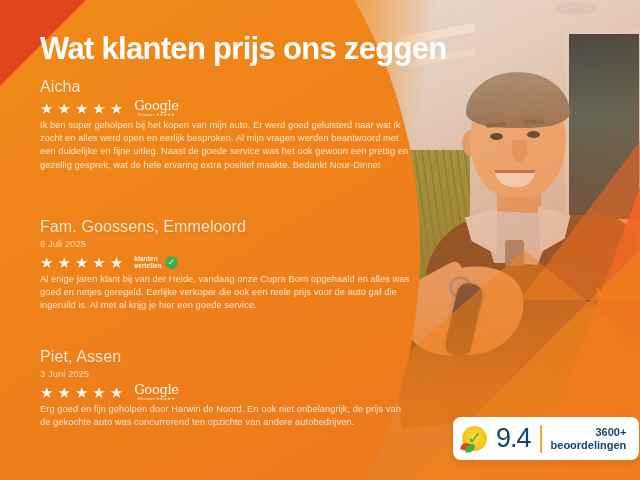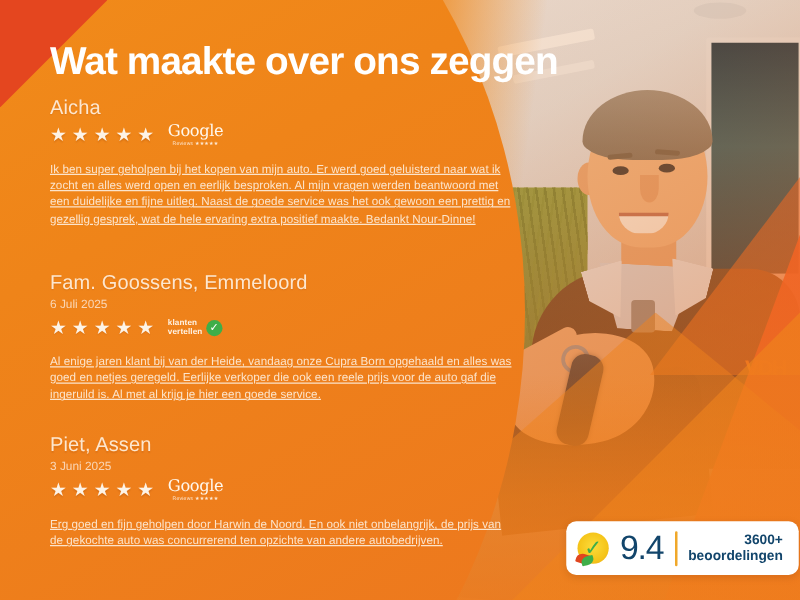--- a/index.html
+++ b/index.html
@@ -131,22 +131,22 @@
   .src{display:flex;align-items:center;}
   .google-logo{display:flex;flex-direction:column;align-items:center;line-height:1;}
   .google-word{font-size:13px;color:#fff7ec;letter-spacing:-.3px;font-family:"DejaVu Serif",serif;}
   .google-sub{font-size:4px;color:#fde9d6;letter-spacing:.2px;margin-top:1px;}
   .kv-logo{display:flex;align-items:center;gap:3px;}
   .kv-text{font-size:6.5px;line-height:7.5px;color:#fff3e4;font-weight:bold;letter-spacing:.1px;}
   .kv-mark{width:13px;height:13px;border-radius:50%;background:#3fae49;
     display:flex;align-items:center;justify-content:center;color:#fff;font-size:9px;font-weight:bold;}
 
   .r-title{color:#ffffff;font-size:10.5px;font-weight:bold;margin-top:8px;line-height:13px;}
-  .r-body{color:#fce4cb;font-size:9.3px;line-height:13.2px;margin-top:12px;
-    letter-spacing:.05px;text-decoration:underline;}
+  .r-body{color:#fce4cb;font-size:9.3px;line-height:13.2px;margin-top:2px;
+    letter-spacing:.05px;}
 
   
   .badge{position:absolute;left:453px;top:417px;height:43px;
     background:#ffffff;border-radius:8px;display:flex;align-items:center;
     padding:0 13px 0 9px;gap:9px;box-shadow:0 2px 6px rgba(120,50,10,.18);}
   .kv-big{width:25px;height:25px;position:relative;flex:0 0 auto;}
   .kv-big .ring{position:absolute;inset:0;border-radius:50%;
     background:radial-gradient(circle at 50% 45%,#fcdc3b 0%,#f5c419 62%,#eaa81c 100%);}
   .kv-big .check{position:absolute;inset:0;display:flex;align-items:center;justify-content:center;
     color:#3fae49;font-size:17px;font-weight:bold;line-height:1;}
@@ -207,21 +207,21 @@
   <div class="shape red-right"></div>
   <div class="shape red-right2"></div>
   <div class="shape diag-mid"></div>
   <div class="shape diag-bottom"></div>
   <div class="shape left-panel2"></div>
   <div class="shape blob-main"></div>
   <div class="shape corner-red"></div>
 
   <div class="content">
 
-    <div class="headline">Wat maakte over ons zeggen</div>
+    <div class="headline">Wat klanten prijs ons zeggen</div>
 
     <div class="review r1">
       <div class="r-name">Aicha</div>
       <div class="r-rateline">
         <div class="stars">
           <span>★</span>
           <span>★</span>
           <span>★</span>
           <span>★</span>
           <span>★</span>

